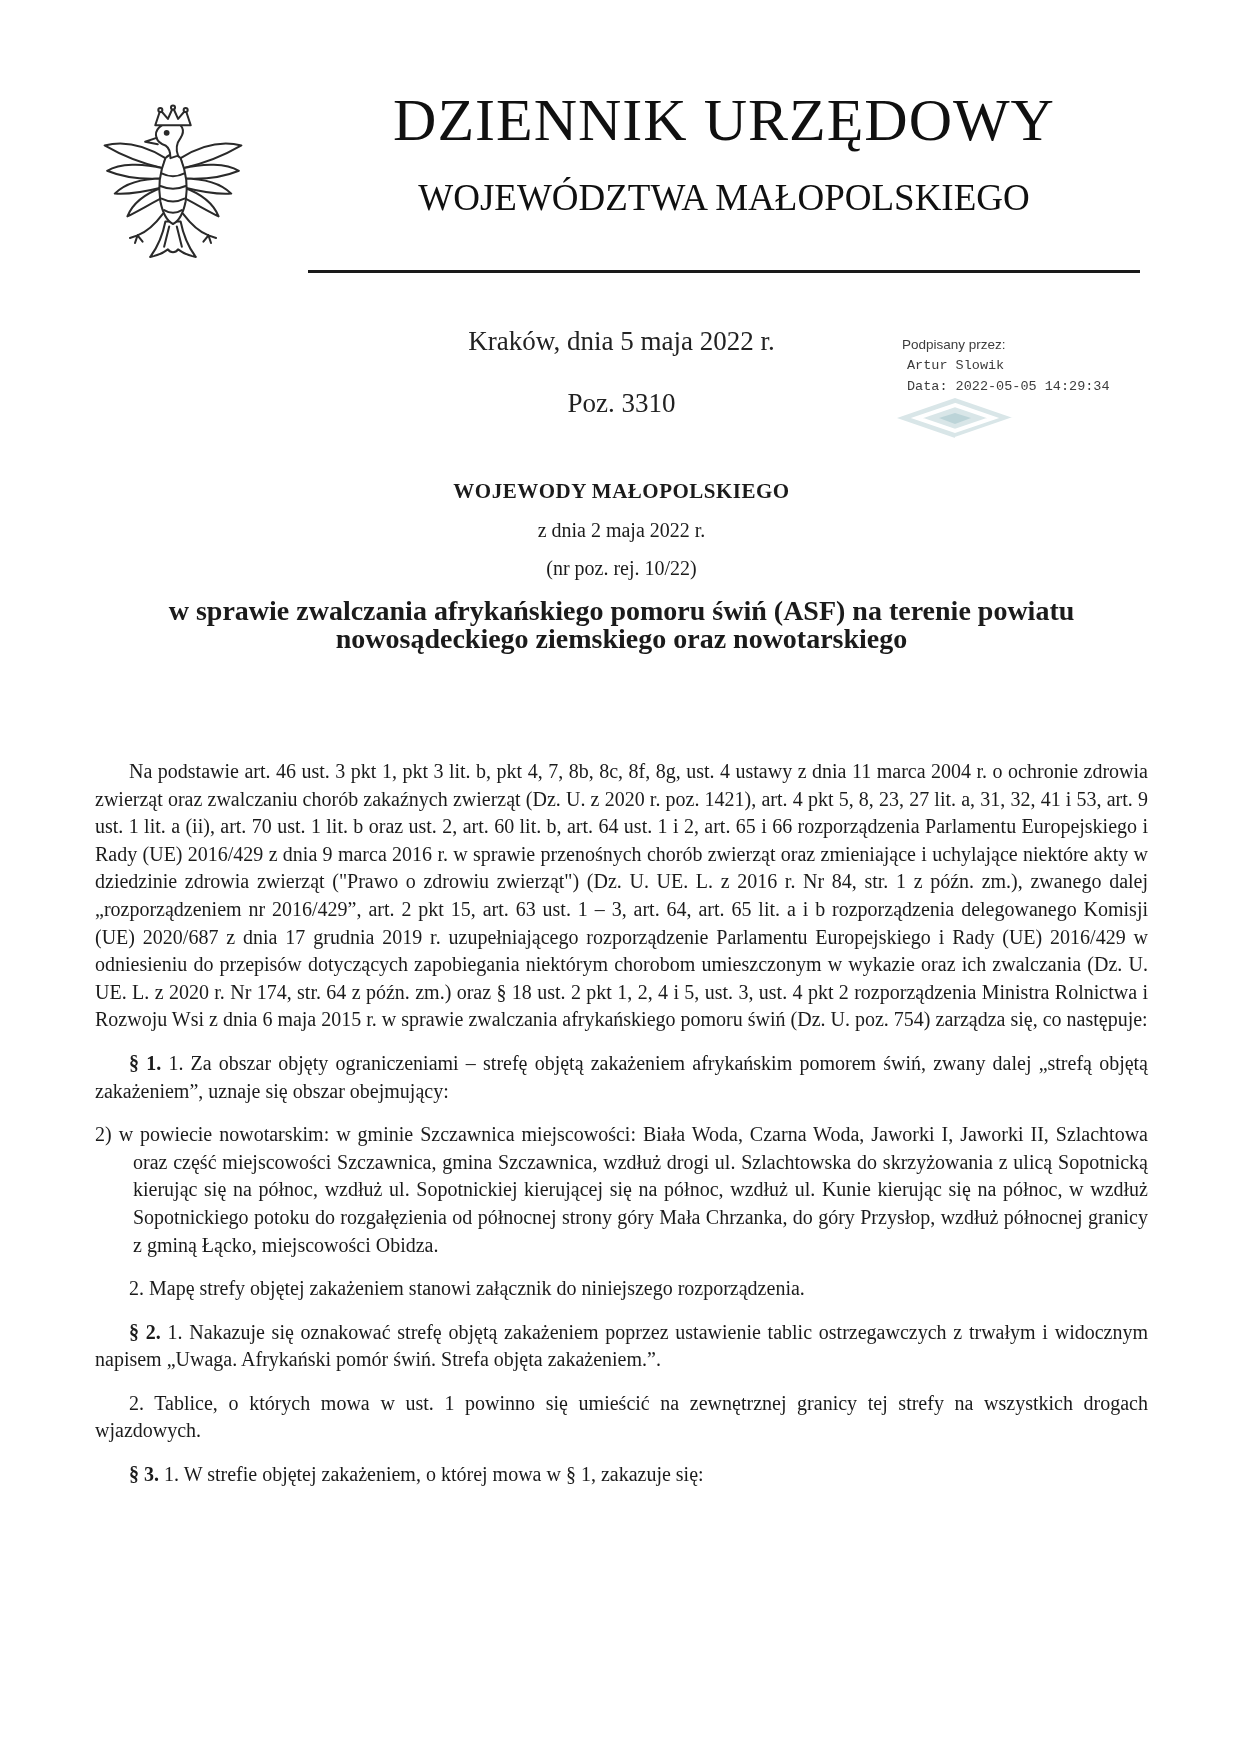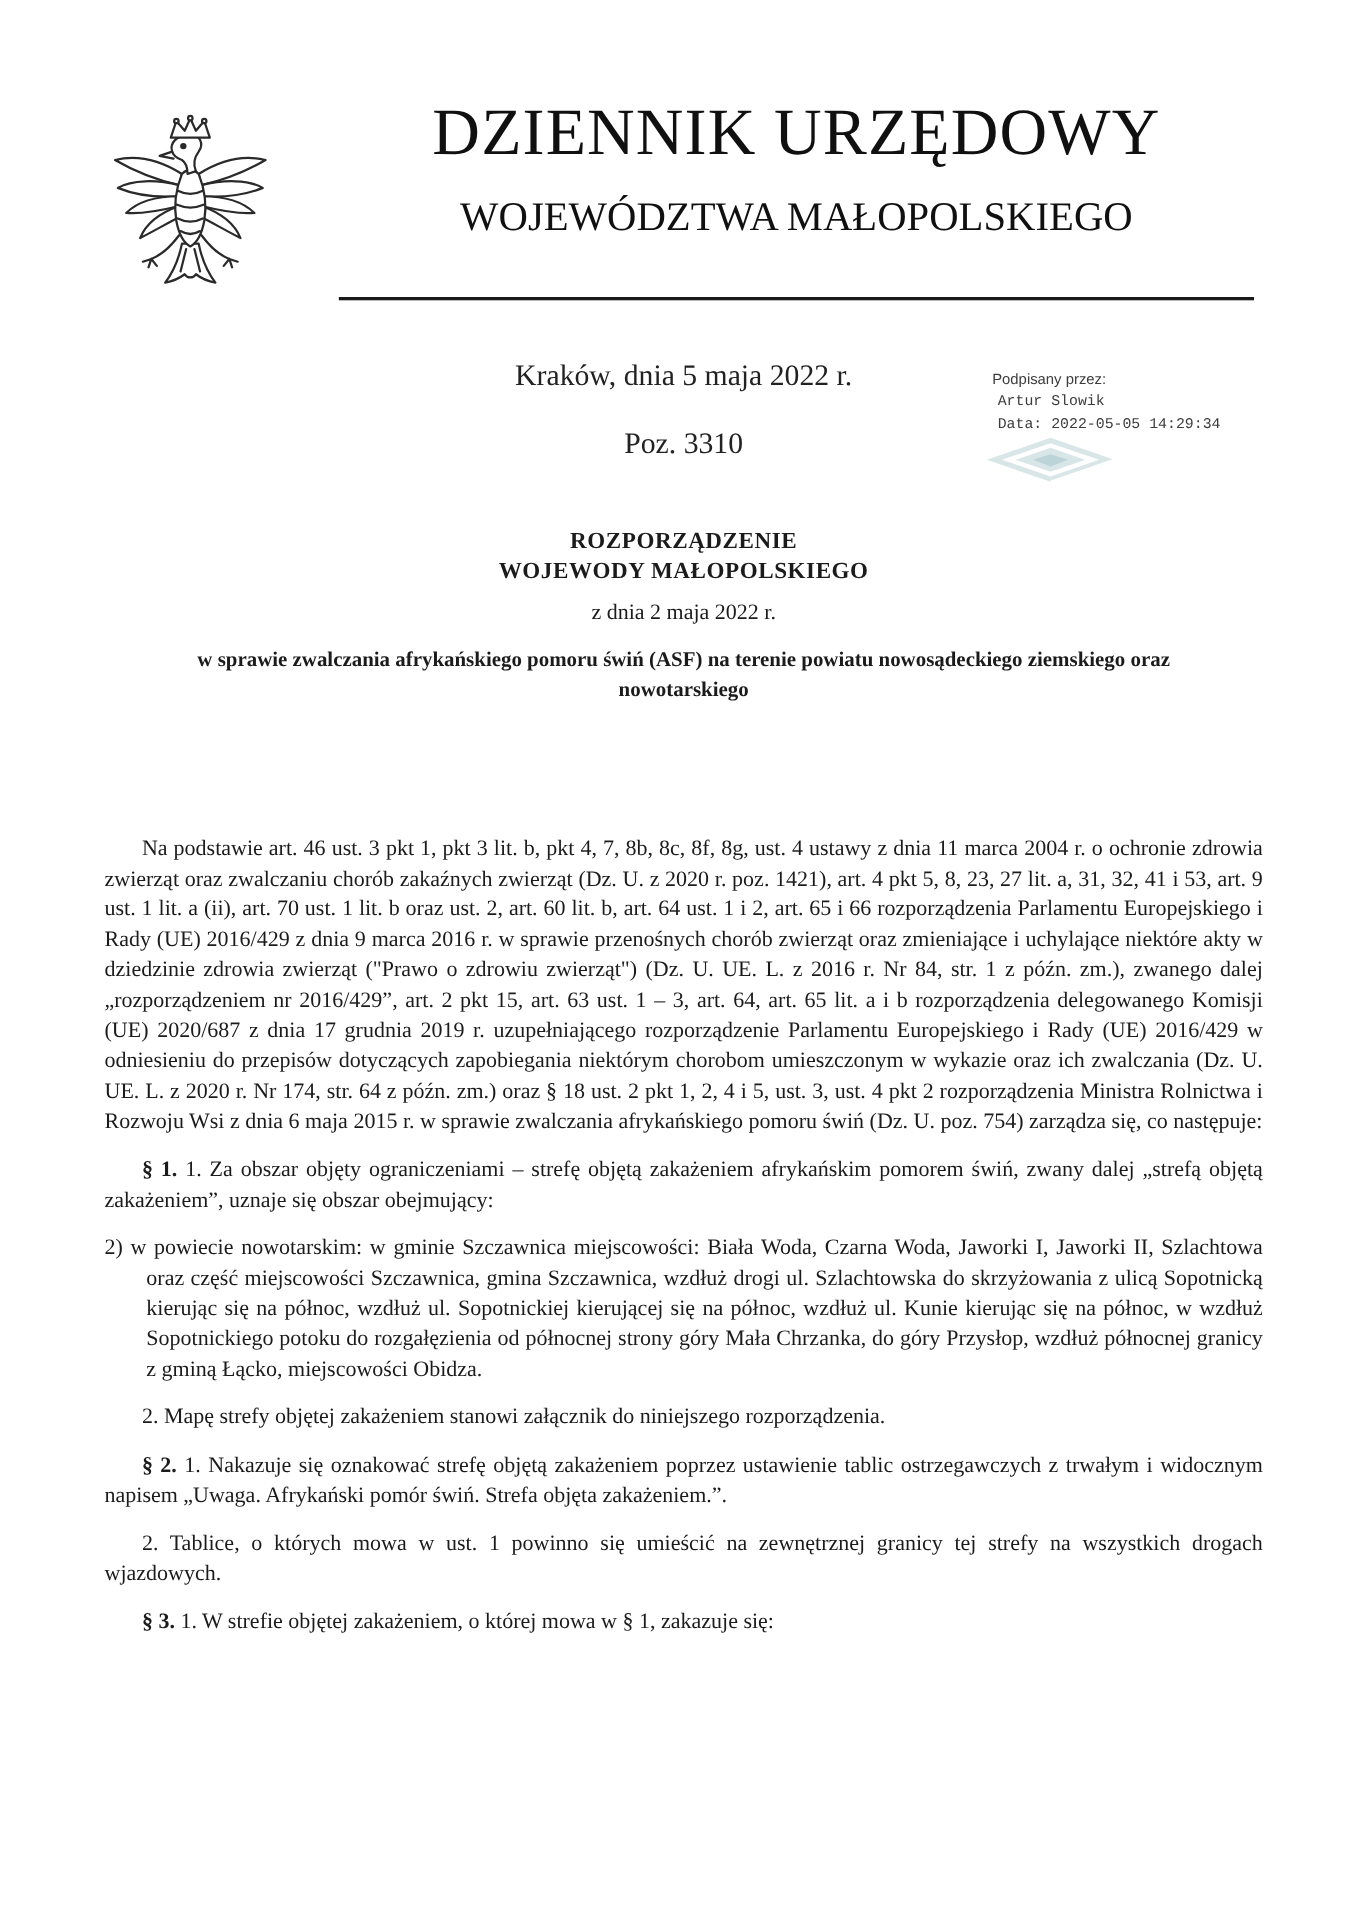--- a/index.html
+++ b/index.html
@@ -48,21 +48,21 @@
   .act-header{
     position:absolute;left:95px;top:478px;width:1053px;text-align:center;
   }
   .act-type,.act-issuer{
     font-size:21px;font-weight:bold;line-height:27px;letter-spacing:.5px;margin:0;
   }
   .act-date{margin:14px 0 0 0;font-size:20px;}
   .act-registry{margin:15px 0 0 0;font-size:20px;}
   .act-subject{
     margin:17px auto 0 auto;max-width:1000px;
-    font-size:19px;font-weight:bold;line-height:28px;
+    font-size:28px;font-weight:bold;line-height:28px;
   }
   
   .doc-body{
     position:absolute;left:95px;top:742px;width:1053px;
     font-size:20px;line-height:27.6px;text-align:justify;color:#1b1b1b;
   }
   .doc-body p{margin:16px 0 9px 0;}
   .doc-body .paragraph{text-indent:34px;}
   .doc-body .list-item{padding-left:38px;text-indent:-38px;}
   .doc-body .lead{font-weight:bold;}
@@ -128,23 +128,23 @@
   <div class="sig-stamp">
     <svg viewBox="0 0 124 44" width="124" height="44" aria-hidden="true">
       <path d="M62 2 L120 22 L62 42 L4 22 Z" fill="#d9e6e8"></path>
       <path d="M62 9 L100 22 L62 35 L24 22 Z" fill="none" stroke="#ffffff" stroke-width="4"></path>
       <path d="M62 17 L78 22 L62 28 L46 22 Z" fill="#bcd4d8"></path>
       <path d="M62 42 L120 22" stroke="#ffffff" stroke-width="2"></path>
     </svg>
   </div>
 
   <div class="act-header">
-    <p class="act-type">ROZPORZĄDZENIE</p>
     <p class="act-issuer">WOJEWODY MAŁOPOLSKIEGO</p>
     <p class="act-date">z dnia 2 maja 2022 r.</p>
+    <p class="act-registry">(nr poz. rej. 10/22)</p>
     <p class="act-subject">w sprawie zwalczania afrykańskiego pomoru świń (ASF) na terenie powiatu nowosądeckiego ziemskiego oraz nowotarskiego</p>
   </div>
 
   <div class="doc-body">
       <p class="block paragraph">Na podstawie art. 46 ust. 3 pkt 1, pkt 3 lit. b, pkt 4, 7, 8b, 8c, 8f, 8g, ust. 4 ustawy z dnia 11 marca 2004 r. o ochronie zdrowia zwierząt oraz zwalczaniu chorób zakaźnych zwierząt (Dz. U. z 2020 r. poz. 1421), art. 4 pkt 5, 8, 23, 27 lit. a, 31, 32, 41 i 53, art. 9 ust. 1 lit. a (ii), art. 70 ust. 1 lit. b oraz ust. 2, art. 60 lit. b, art. 64 ust. 1 i 2, art. 65 i 66 rozporządzenia Parlamentu Europejskiego i Rady (UE) 2016/429 z dnia 9 marca 2016 r. w sprawie przenośnych chorób zwierząt oraz zmieniające i uchylające niektóre akty w dziedzinie zdrowia zwierząt ("Prawo o zdrowiu zwierząt") (Dz. U. UE. L. z 2016 r. Nr 84, str. 1 z późn. zm.), zwanego dalej „rozporządzeniem nr 2016/429”, art. 2 pkt 15, art. 63 ust. 1 – 3,  art. 64, art. 65 lit. a i b rozporządzenia delegowanego Komisji (UE) 2020/687 z dnia 17 grudnia 2019 r. uzupełniającego rozporządzenie Parlamentu Europejskiego i Rady (UE) 2016/429 w odniesieniu do przepisów dotyczących zapobiegania niektórym chorobom umieszczonym w wykazie oraz ich zwalczania (Dz. U. UE. L. z 2020 r. Nr 174, str. 64 z późn. zm.) oraz § 18 ust. 2 pkt 1, 2, 4 i 5, ust. 3, ust. 4 pkt 2 rozporządzenia Ministra Rolnictwa i Rozwoju Wsi z dnia 6 maja 2015 r. w sprawie zwalczania afrykańskiego pomoru świń (Dz. U. poz. 754) zarządza się, co następuje:</p>
       <p class="block paragraph"><b class="lead">§ 1. </b>1. Za obszar objęty ograniczeniami – strefę objętą zakażeniem afrykańskim pomorem świń, zwany dalej „strefą objętą zakażeniem”, uznaje się obszar obejmujący:</p>
       <p class="block list-item"><span>2) </span>w powiecie nowotarskim: w gminie Szczawnica miejscowości: Biała Woda, Czarna Woda, Jaworki I, Jaworki II, Szlachtowa oraz część miejscowości Szczawnica, gmina Szczawnica, wzdłuż drogi ul. Szlachtowska do skrzyżowania z ulicą Sopotnicką kierując się na północ, wzdłuż ul. Sopotnickiej kierującej się na północ, wzdłuż ul. Kunie kierując się na północ, w wzdłuż Sopotnickiego potoku do rozgałęzienia od północnej strony góry Mała Chrzanka, do góry Przysłop, wzdłuż północnej granicy z gminą Łącko, miejscowości Obidza.</p>
       <p class="block paragraph">2. Mapę strefy objętej zakażeniem stanowi załącznik do niniejszego rozporządzenia.</p>
       <p class="block paragraph"><b class="lead">§ 2. </b>1. Nakazuje się oznakować strefę objętą zakażeniem poprzez ustawienie tablic ostrzegawczych z trwałym i widocznym napisem „Uwaga. Afrykański pomór świń. Strefa objęta zakażeniem.”.</p>
       <p class="block paragraph">2. Tablice, o których mowa w ust. 1 powinno się umieścić na zewnętrznej granicy tej strefy na wszystkich drogach wjazdowych.</p>

